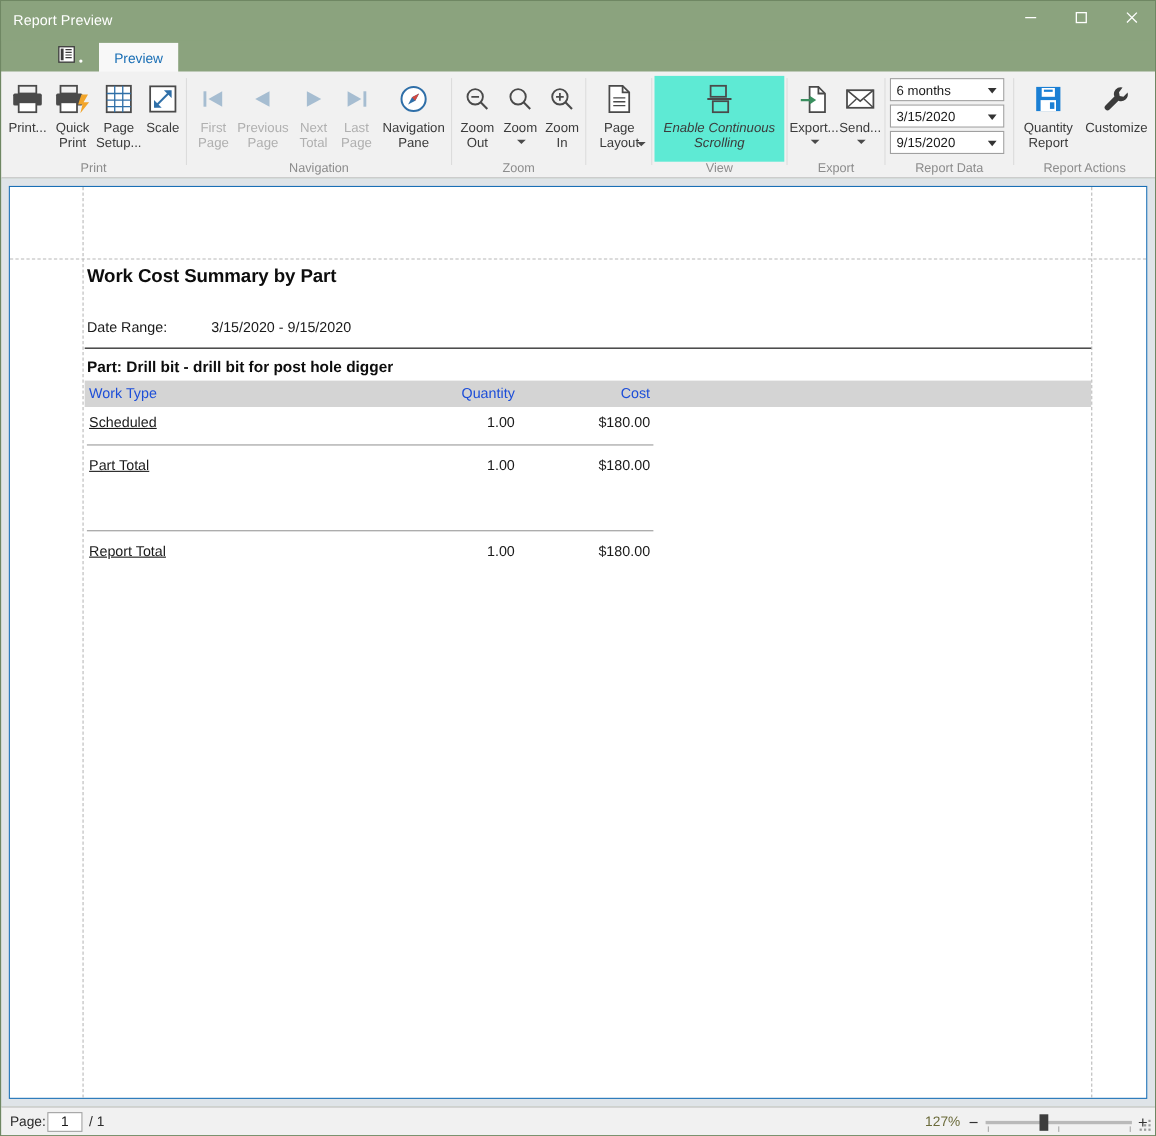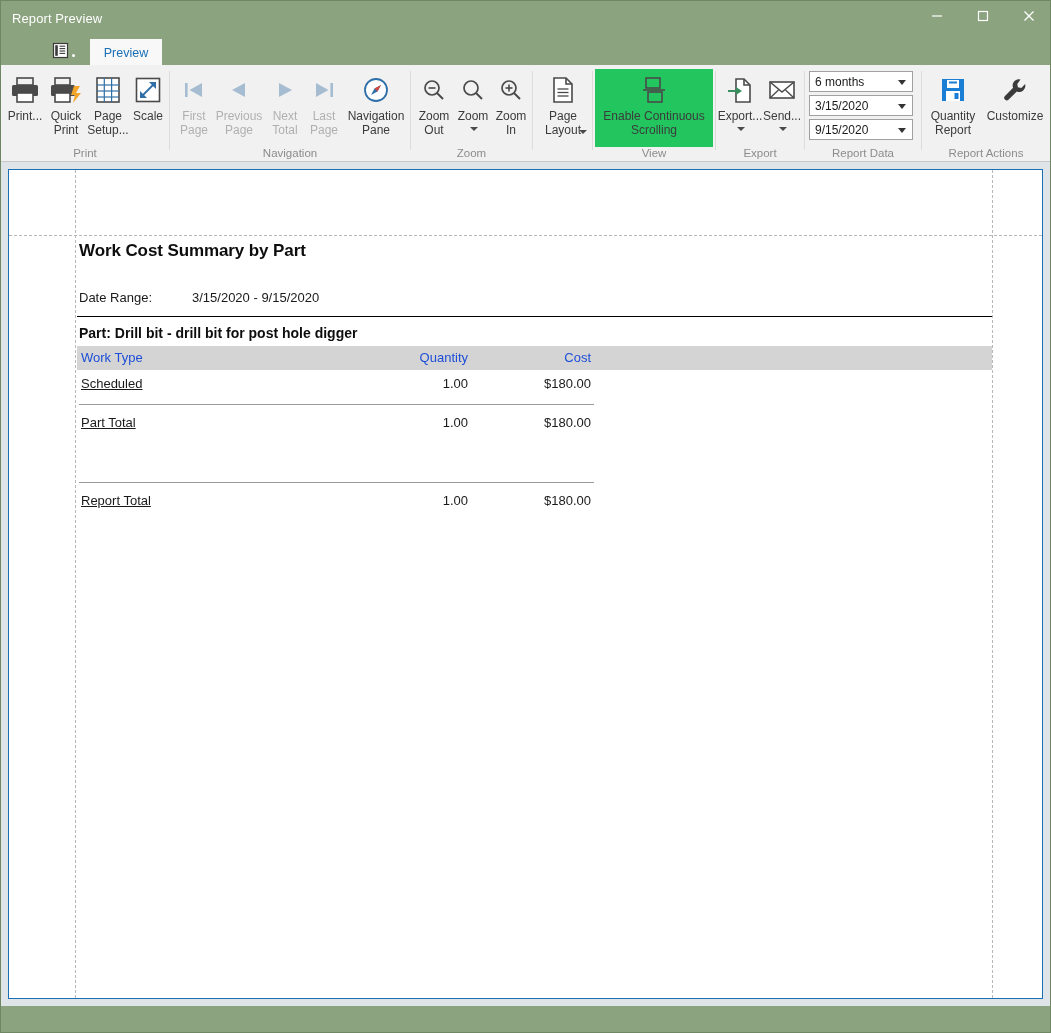--- a/index.html
+++ b/index.html
@@ -90,21 +90,21 @@
   .rbtn {
     position: absolute; top: 4px;
     display: flex; flex-direction: column; align-items: center;
     padding-top: 4px;
     font-size: 12px; color: #3b3b3b;
     text-align: center; line-height: 13.5px;
   }
   .rbtn .ico { height: 34px; display: flex; align-items: center; justify-content: center; }
   .rbtn .lbl { margin-top: 3px; white-space: pre-line; }
   .rbtn.disabled { color: #b0b0b0; }
-  .rbtn.toggled { background: #22c55e; }
+  .rbtn.toggled { background: #5eead4; font-style: italic; }
   .caret-dn {
     display: inline-block;
     width: 0; height: 0;
     border-left: 4px solid transparent;
     border-right: 4px solid transparent;
     border-top: 4px solid #4a4a4a;
     vertical-align: middle;
     margin-left: 2px;
   }
   .caret-row { height: 10px; display: flex; align-items: center; justify-content: center; }
@@ -605,14 +605,37 @@
 
         <div class="row" style="top:323px;">
           <span class="cell-name">Report Total</span>
           <span class="cell-qty">1.00</span>
           <span class="cell-cost">$180.00</span>
         </div>
       </div>
     </div>
   </div>
 
+  <div class="statusbar">
+    <span class="page-label">Page:</span>
+    <span class="page-input">1</span>
+    <span class="page-total">/ 1</span>
+
+    <span class="zoom-pct">127%</span>
+    <span class="zoom-minus">−</span>
+    <span class="zoom-track"></span>
+    <span class="zoom-tick" style="left:897px;"></span>
+    <span class="zoom-tick" style="left:961px;"></span>
+    <span class="zoom-tick" style="left:1026px;"></span>
+    <span class="zoom-thumb"></span>
+    <span class="zoom-plus">+</span>
+
+    <span class="grip">
+      <i style="left:8px;top:0;"></i>
+      <i style="left:4px;top:4px;"></i>
+        <i style="left:8px;top:4px;"></i>
+      <i style="left:0px;top:8px;"></i>
+        <i style="left:4px;top:8px;"></i>
+        <i style="left:8px;top:8px;"></i>
+    </span>
+  </div>
 
 </div>
 
 </body></html>

